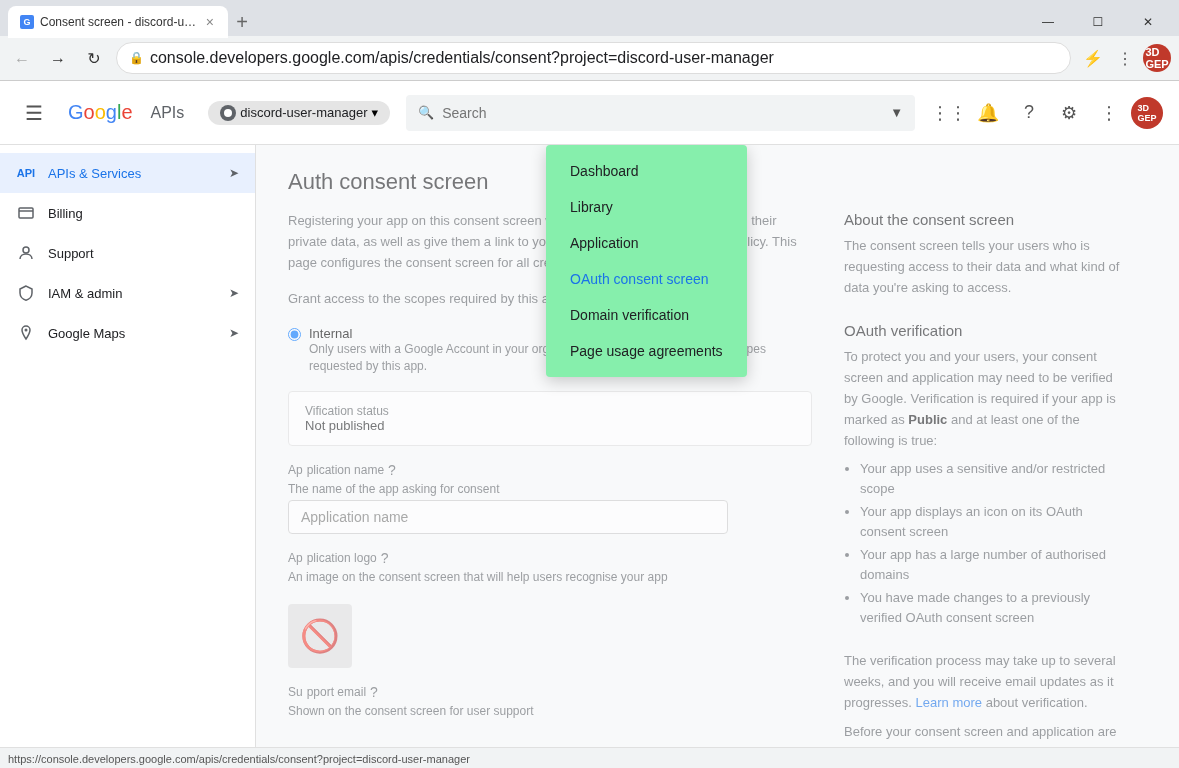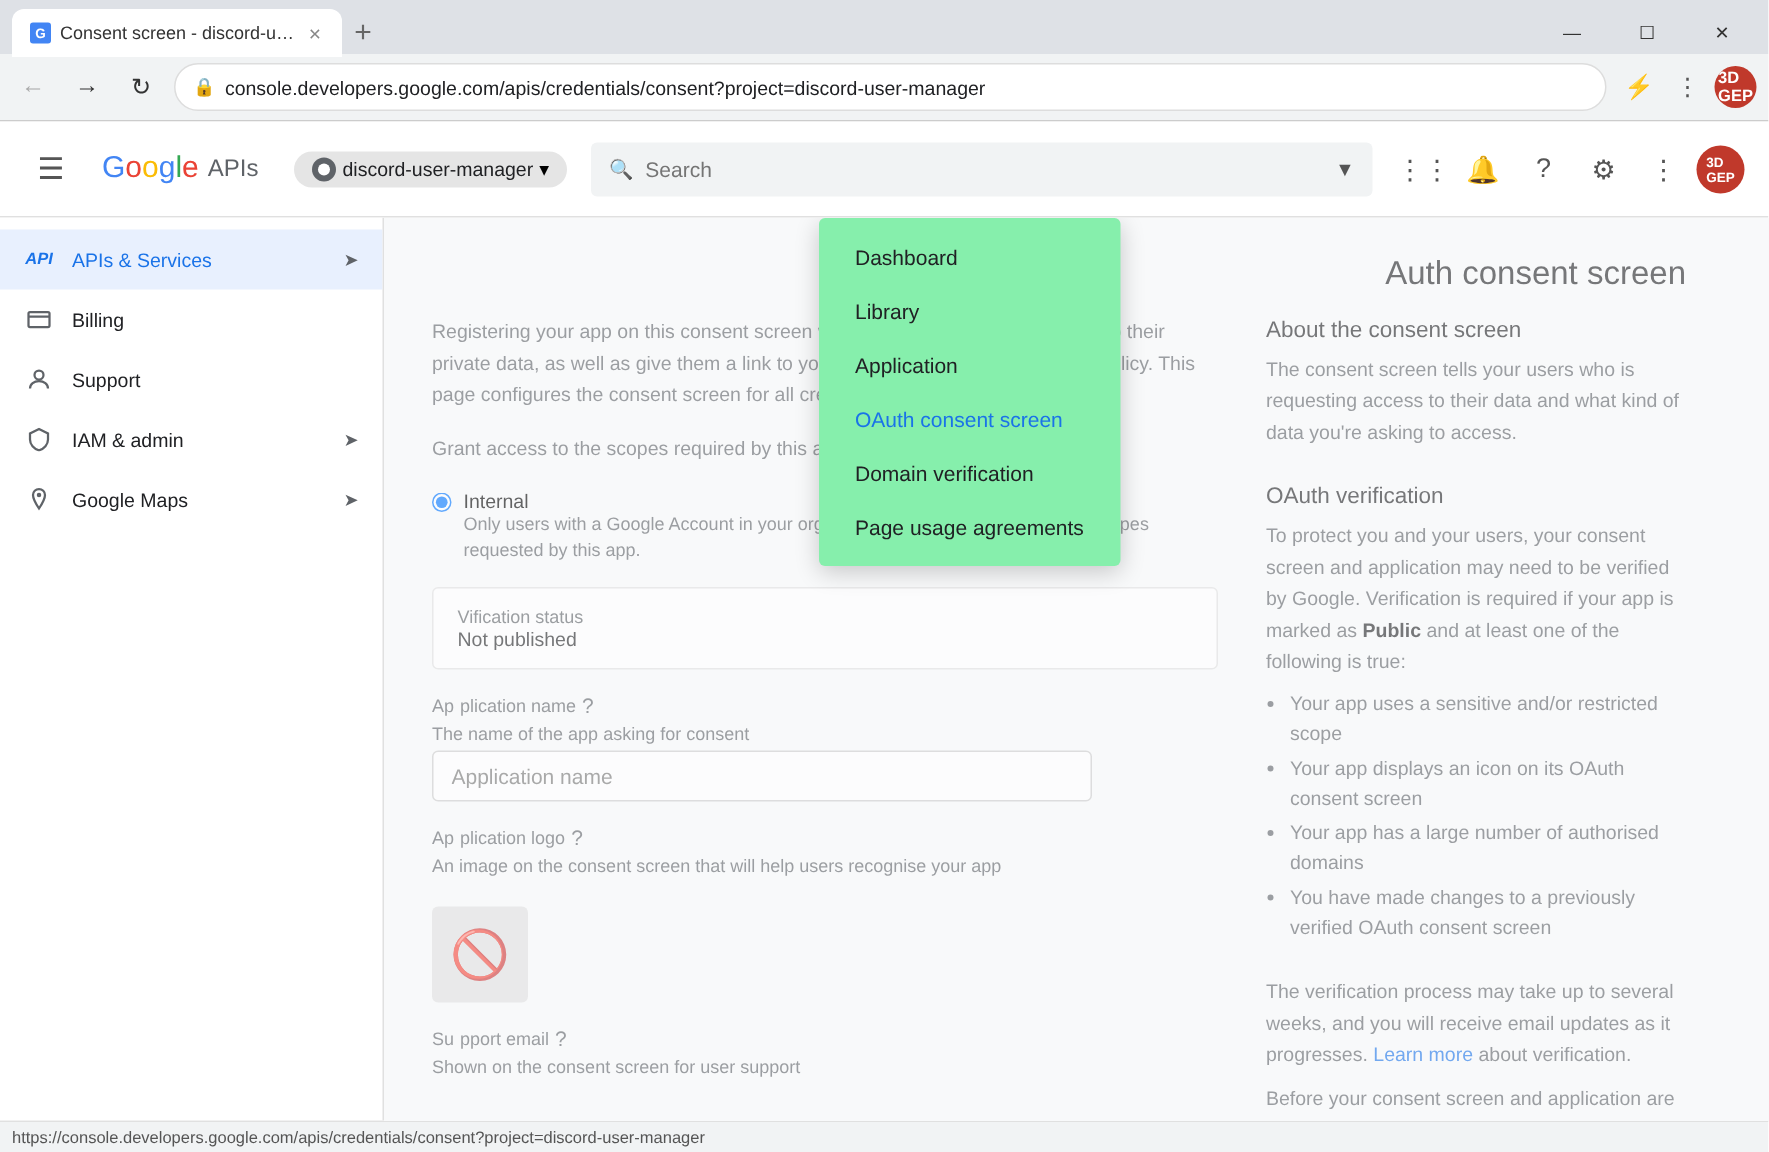--- a/index.html
+++ b/index.html
@@ -15,74 +15,74 @@
     .tab .close-tab { color: #888; font-size: 14px; cursor: pointer; padding: 2px; border-radius: 50%; line-height: 1; }
     .new-tab-btn { background: none; border: none; color: #666; font-size: 20px; cursor: pointer; width: 28px; height: 28px; display: flex; align-items: center; justify-content: center; border-radius: 50%; }
     .window-controls { margin-left: auto; display: flex; gap: 4px; }
     .win-btn { width: 46px; height: 28px; background: none; border: none; cursor: pointer; font-size: 12px; color: #333; display: flex; align-items: center; justify-content: center; }
 
     .address-bar { display: flex; align-items: center; padding: 6px 8px; gap: 8px; background: #f1f3f4; height: 44px; }
     .nav-btn { background: none; border: none; cursor: pointer; width: 28px; height: 28px; display: flex; align-items: center; justify-content: center; border-radius: 50%; color: #333; font-size: 16px; }
     .nav-btn.disabled { color: #aaa; cursor: default; }
     .url-bar { flex: 1; display: flex; align-items: center; background: #fff; border: 1px solid #ddd; border-radius: 20px; padding: 4px 12px; height: 32px; gap: 6px; }
     .url-bar .lock-icon { color: #555; font-size: 12px; }
-    .url-text { font-size: 13px; color: #202124; flex: 1; }
+    .url-text { font-size: 16px; color: #202124; flex: 1; }
     .toolbar-icons { display: flex; align-items: center; gap: 4px; }
     .toolbar-icon-btn { background: none; border: none; cursor: pointer; width: 28px; height: 28px; display: flex; align-items: center; justify-content: center; border-radius: 50%; color: #555; font-size: 16px; }
     .profile-avatar { width: 28px; height: 28px; background: #c0392b; border-radius: 50%; display: flex; align-items: center; justify-content: center; color: white; font-size: 11px; font-weight: bold; cursor: pointer; overflow: hidden; }
 
     
     .status-bar { background: #f1f3f4; padding: 2px 8px; font-size: 11px; color: #555; border-top: 1px solid #e0e0e0; height: 22px; display: flex; align-items: center; }
 
     
     .app-container { display: flex; flex-direction: column; height: calc(768px - 80px - 22px); }
     .app-header { background: #fff; border-bottom: 1px solid #e0e0e0; display: flex; align-items: center; padding: 0 16px; height: 64px; gap: 16px; }
     .hamburger { color: #555; font-size: 20px; cursor: pointer; width: 36px; height: 36px; display: flex; align-items: center; justify-content: center; border-radius: 50%; }
     .google-apis-logo { display: flex; align-items: center; gap: 4px; }
     .google-text { font-size: 20px; font-weight: 400; }
     .g-blue { color: #4285f4; }
     .g-red { color: #ea4335; }
     .g-yellow { color: #fbbc05; }
     .g-green { color: #34a853; }
-    .apis-text { color: #5f6368; font-size: 16px; margin-left: 2px; }
+    .apis-text { color: #5f6368; font-size: 16px; margin-left: 14px; }
     .project-selector { display: flex; align-items: center; gap: 4px; background: #e5e5e5; border-radius: 20px; padding: 4px 12px; cursor: pointer; margin-left: 8px; }
     .project-dot { width: 16px; height: 16px; background: #5f6368; border-radius: 50%; display: flex; align-items: center; justify-content: center; }
     .project-name { font-size: 13px; color: #202124; }
     .header-search { flex: 1; display: flex; align-items: center; background: #f1f3f4; border-radius: 4px; padding: 6px 12px; height: 36px; }
     .search-icon-header { color: #555; margin-right: 8px; }
     .header-search input { border: none; background: none; outline: none; font-size: 14px; flex: 1; }
     .search-expand { color: #555; cursor: pointer; margin-left: 4px; }
     .header-actions { display: flex; align-items: center; gap: 4px; }
     .header-action-btn { background: none; border: none; cursor: pointer; width: 36px; height: 36px; display: flex; align-items: center; justify-content: center; border-radius: 50%; color: #555; font-size: 18px; }
 
     
     .main-layout { display: flex; flex: 1; overflow: hidden; }
 
     
     .sidebar { width: 256px; background: #fff; border-right: 1px solid #e0e0e0; overflow-y: auto; padding: 8px 0; flex-shrink: 0; }
     .sidebar-item { display: flex; align-items: center; padding: 10px 16px; cursor: pointer; gap: 12px; position: relative; }
     .sidebar-item.active { background: #e8f0fe; }
     .sidebar-item .icon { width: 20px; height: 20px; display: flex; align-items: center; justify-content: center; color: #5f6368; flex-shrink: 0; font-size: 16px; }
-    .sidebar-item.active .icon { color: #1a73e8; font-style: italic; }
+    .sidebar-item.active .icon { color: #1a73e8; }
     .sidebar-item .label { font-size: 13px; color: #202124; flex: 1; }
     .sidebar-item.active .label { color: #1a73e8; font-weight: 500; }
     .sidebar-item .chevron { color: #5f6368; font-size: 12px; }
 
     
     .content-area { flex: 1; overflow-y: auto; position: relative; background: #f8f9fa; }
 
     
     .dropdown-overlay { position: absolute; top: 0; left: 290px; z-index: 100; }
     .dropdown-menu { background: #86efac; box-shadow: 0 4px 16px rgba(0,0,0,0.2); border-radius: 4px; min-width: 200px; padding: 8px 0; margin-top: 0; }
     .dropdown-item { padding: 10px 24px; font-size: 14px; cursor: pointer; color: #202124; }
     .dropdown-item.active { color: #1a73e8; }
 
     
     .page-content { padding: 24px 32px; max-width: 900px; }
-    .page-title { font-size: 22px; font-weight: 400; color: #202124; margin-bottom: 16px; text-align: right; }
+    .page-title { font-size: 22px; font-weight: 400; color: #202124; margin-bottom: 16px; }
 
     .content-columns { display: flex; gap: 32px; }
     .content-main { flex: 1; }
     .content-sidebar { width: 280px; flex-shrink: 0; }
 
     .intro-text { font-size: 13px; color: #5f6368; line-height: 1.6; margin-bottom: 16px; }
     .user-type-section { margin-bottom: 16px; }
     .radio-option { display: flex; align-items: flex-start; gap: 8px; margin-bottom: 8px; }
     .radio-option input { margin-top: 2px; }
     .radio-label { font-size: 13px; }

